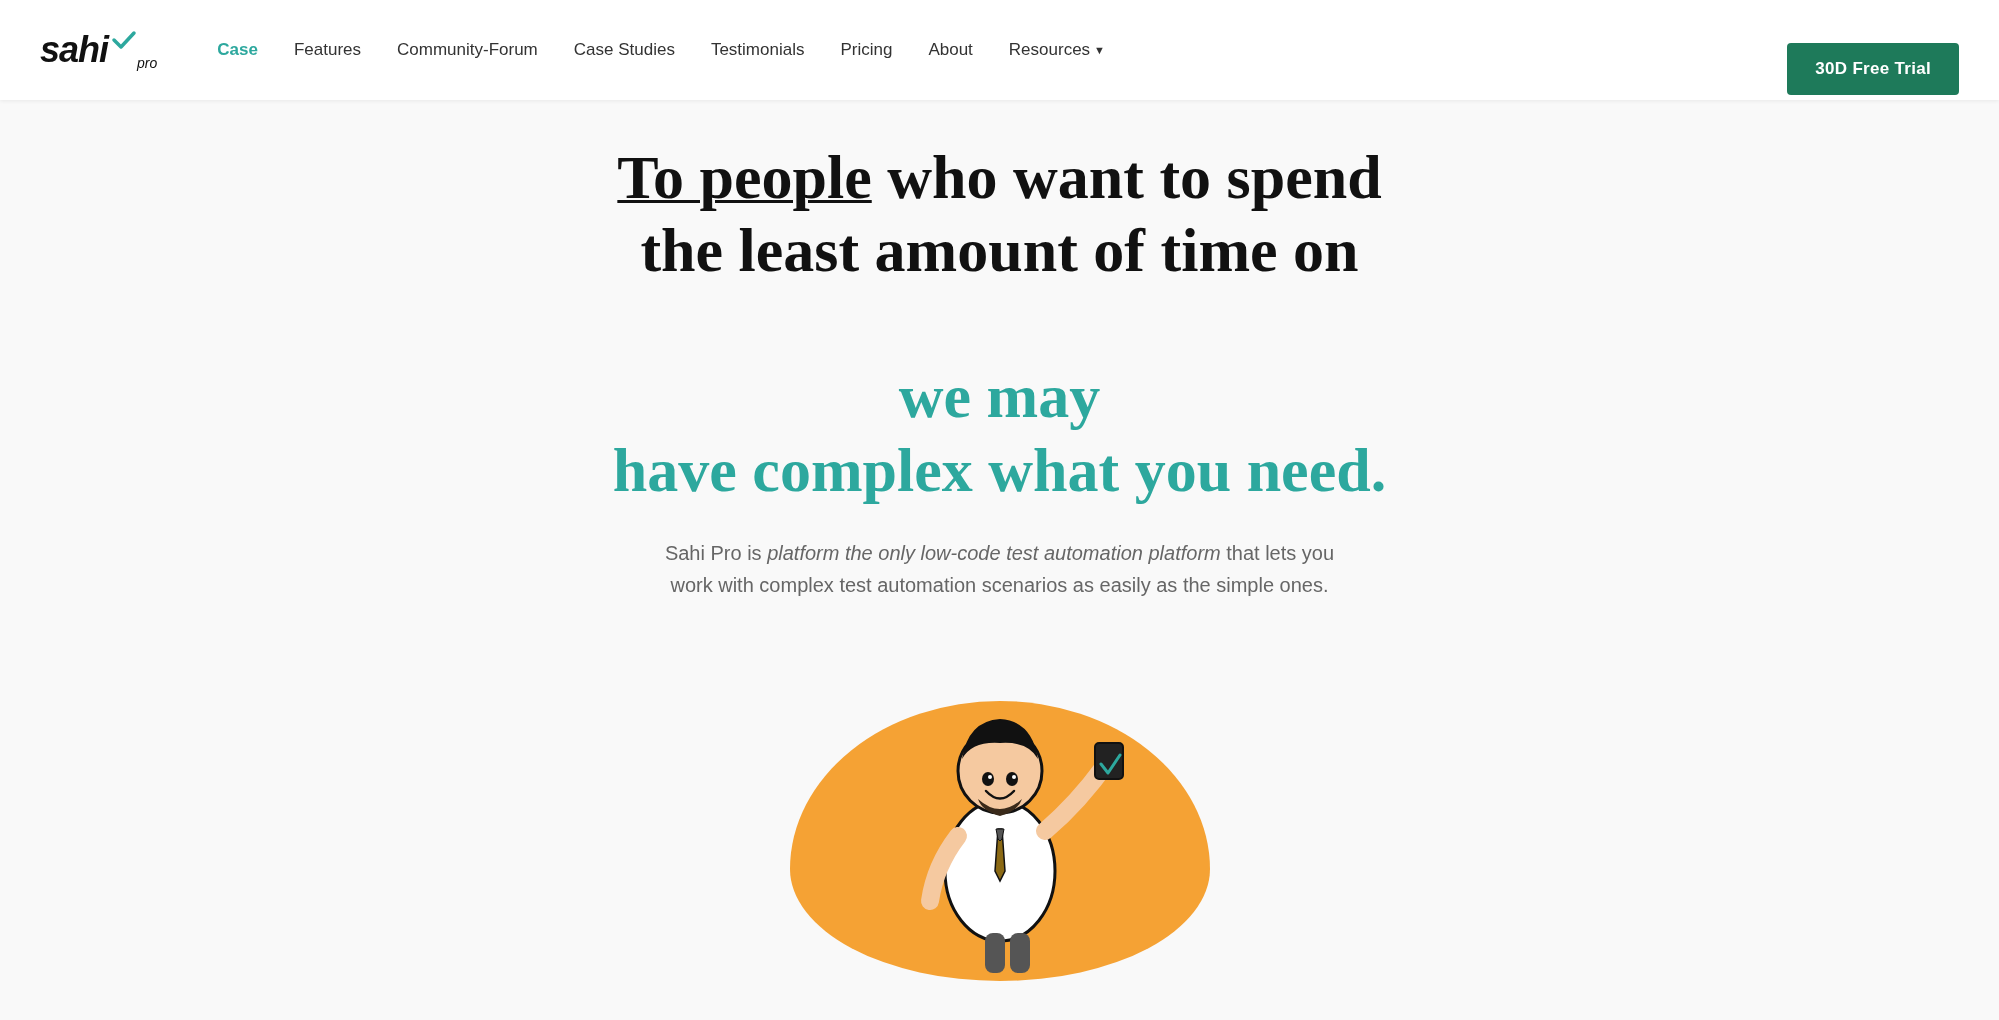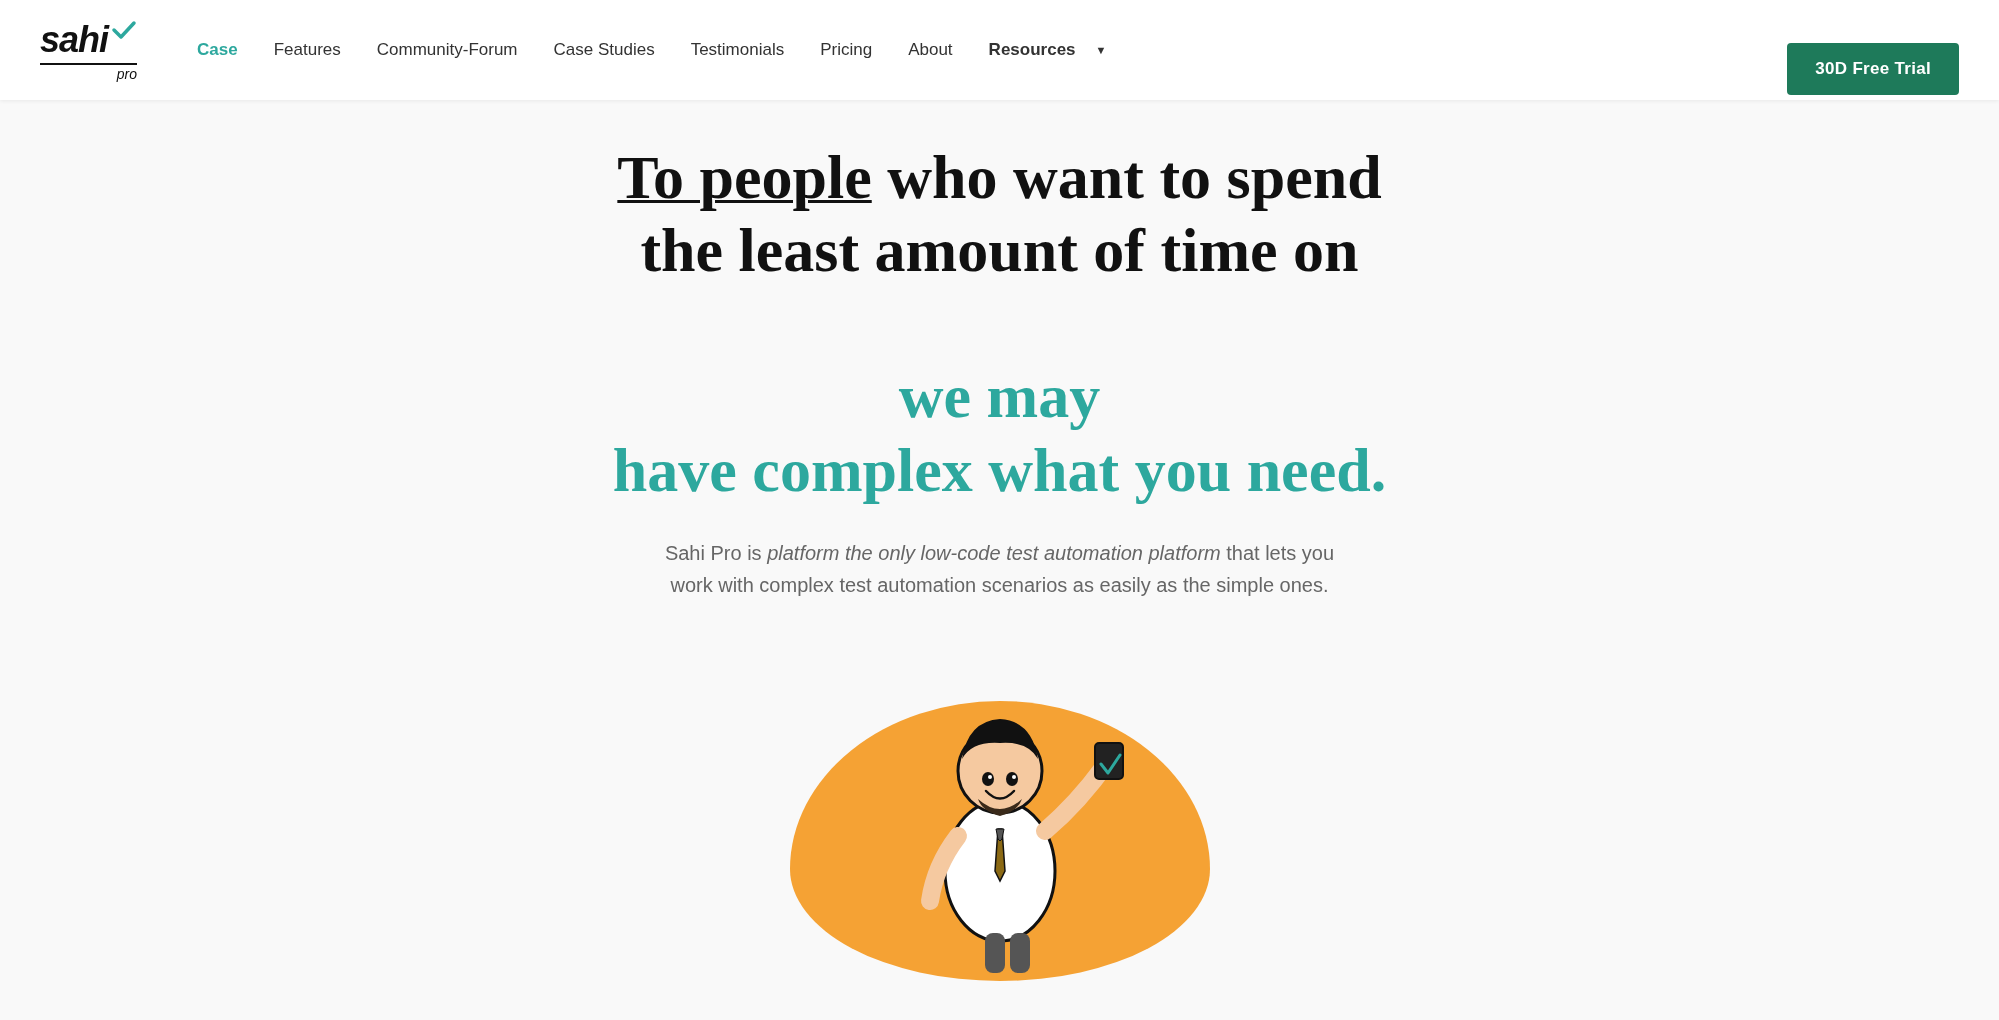--- a/index.html
+++ b/index.html
@@ -158,21 +158,21 @@
       transform: translateX(-50%);
       width: 300px;
       height: 320px;
     }
   </style>
 </head>
 <body>
 
 <nav>
   <div class="logo-area">
-    <div style="display:flex; flex-direction:column; align-items:flex-end;">
+    <div style="display:flex; flex-direction:row; align-items:flex-end;">
       <div style="display:flex; align-items:flex-start; position:relative;">
         <span class="logo-text">
           <span class="logo-sahi">sahi</span>
 
           <svg width="26" height="26" viewBox="0 0 26 26" style="margin-left:3px; margin-top:-2px;">
             <polyline points="3,13 10,20 23,6" fill="none" stroke="#2da89e" stroke-width="3.5" stroke-linecap="round" stroke-linejoin="round"></polyline>
           </svg>
         </span>
       </div>
       <span class="logo-underline"></span>
@@ -196,21 +196,21 @@
     <li>
       <a href="#">Testimonials</a>
     </li>
     <li>
       <a href="#">Pricing</a>
     </li>
     <li>
       <a href="#">About</a>
     </li>
     <li>
-      <a href="#" style="display:flex;align-items:center;gap:20px;font-weight:bold;">
+      <a href="#" style="display:flex;align-items:center;gap:4px;">
         <span>Resources</span>
         <span style="font-size:11px;color:#333;">▼</span>
       </a>
     </li>
   </ul>
 
   <button class="trial-btn">30D Free Trial</button>
 </nav>
 
 <main>

